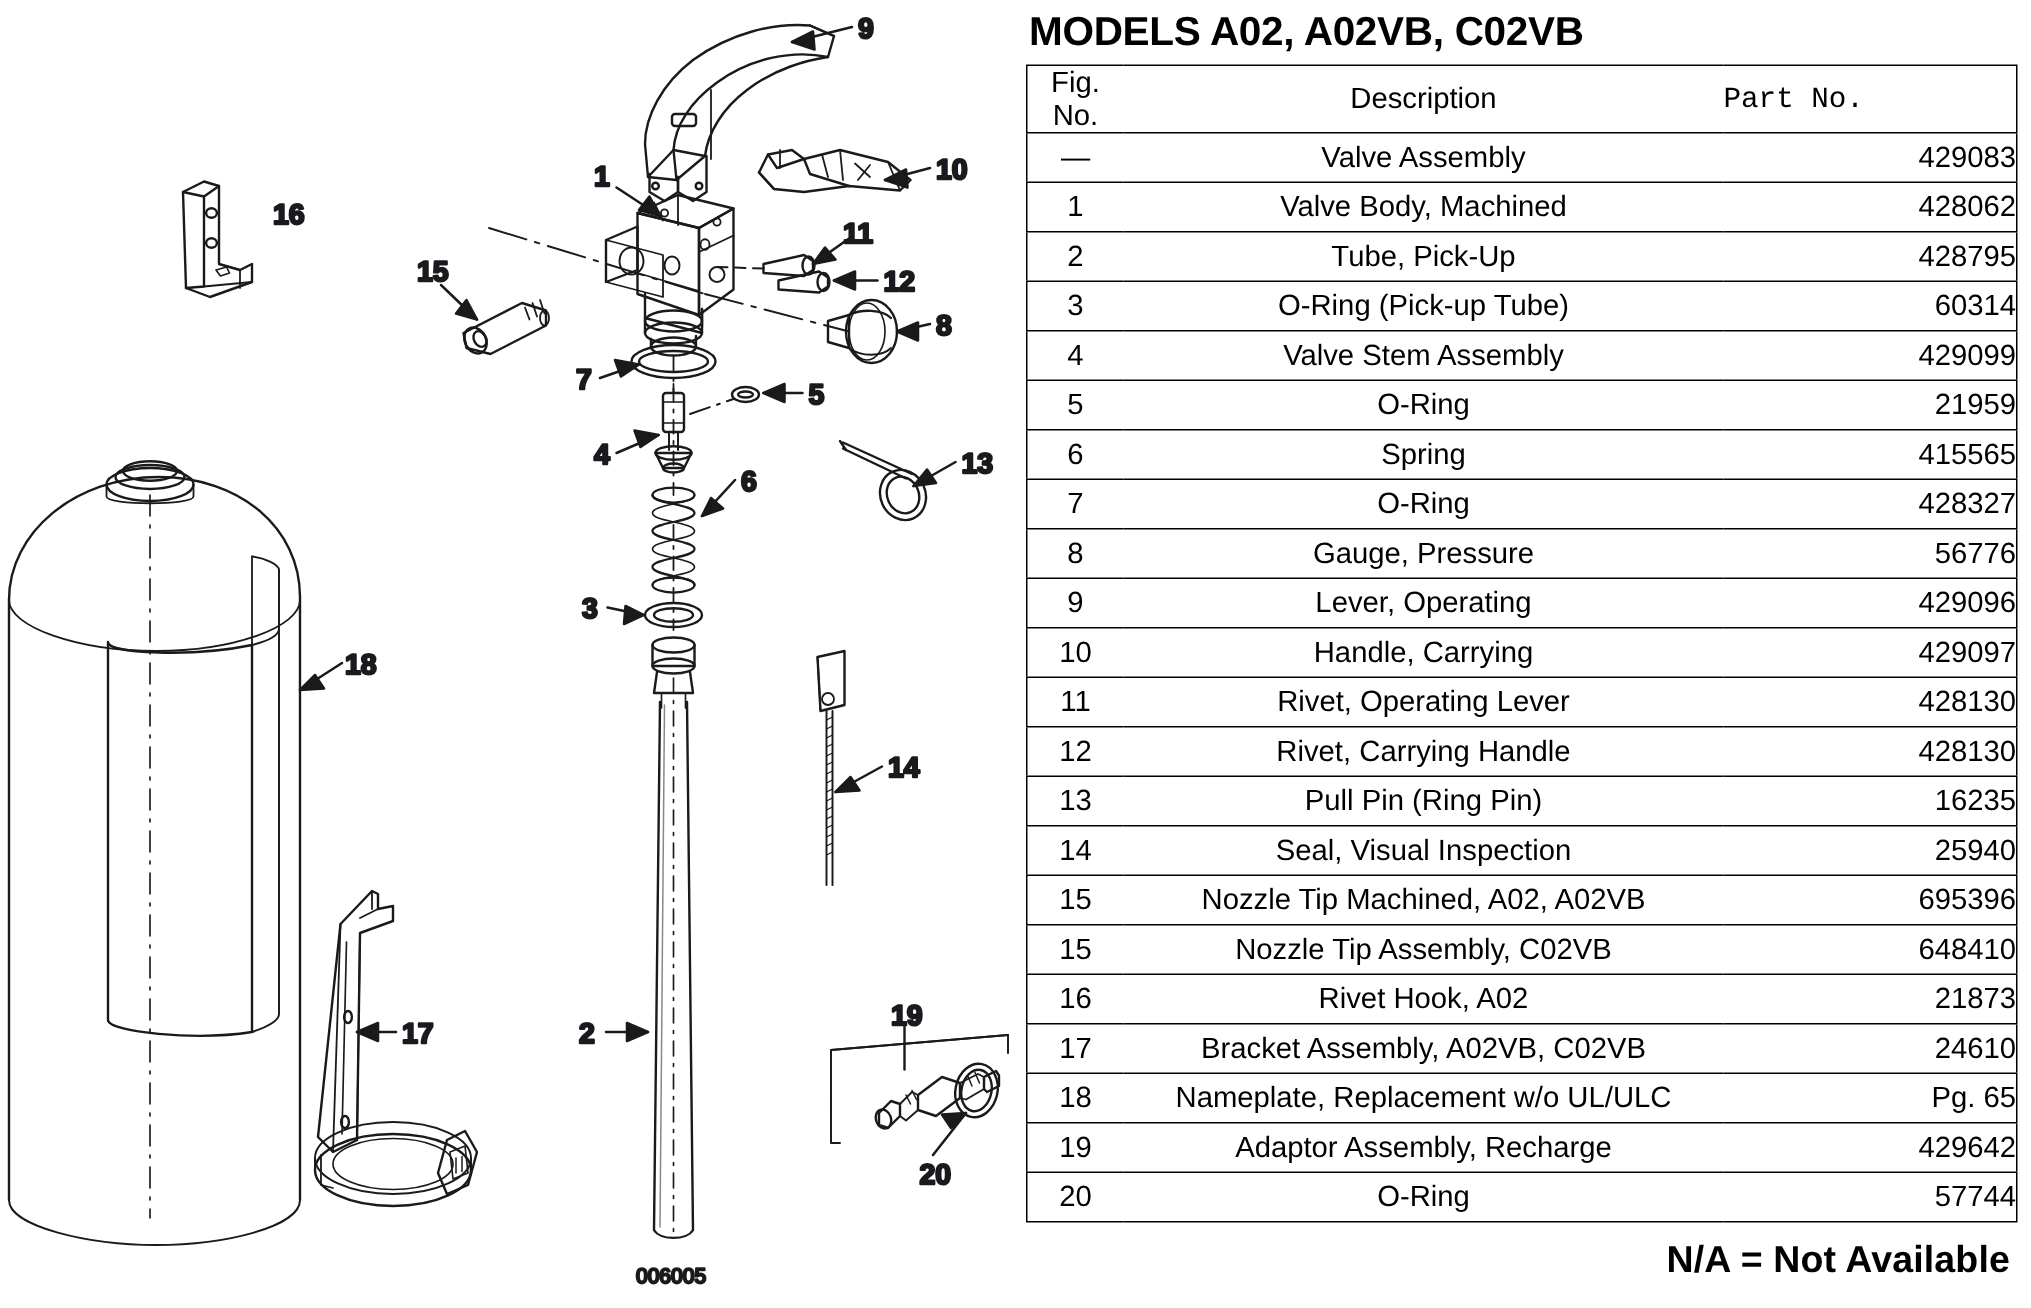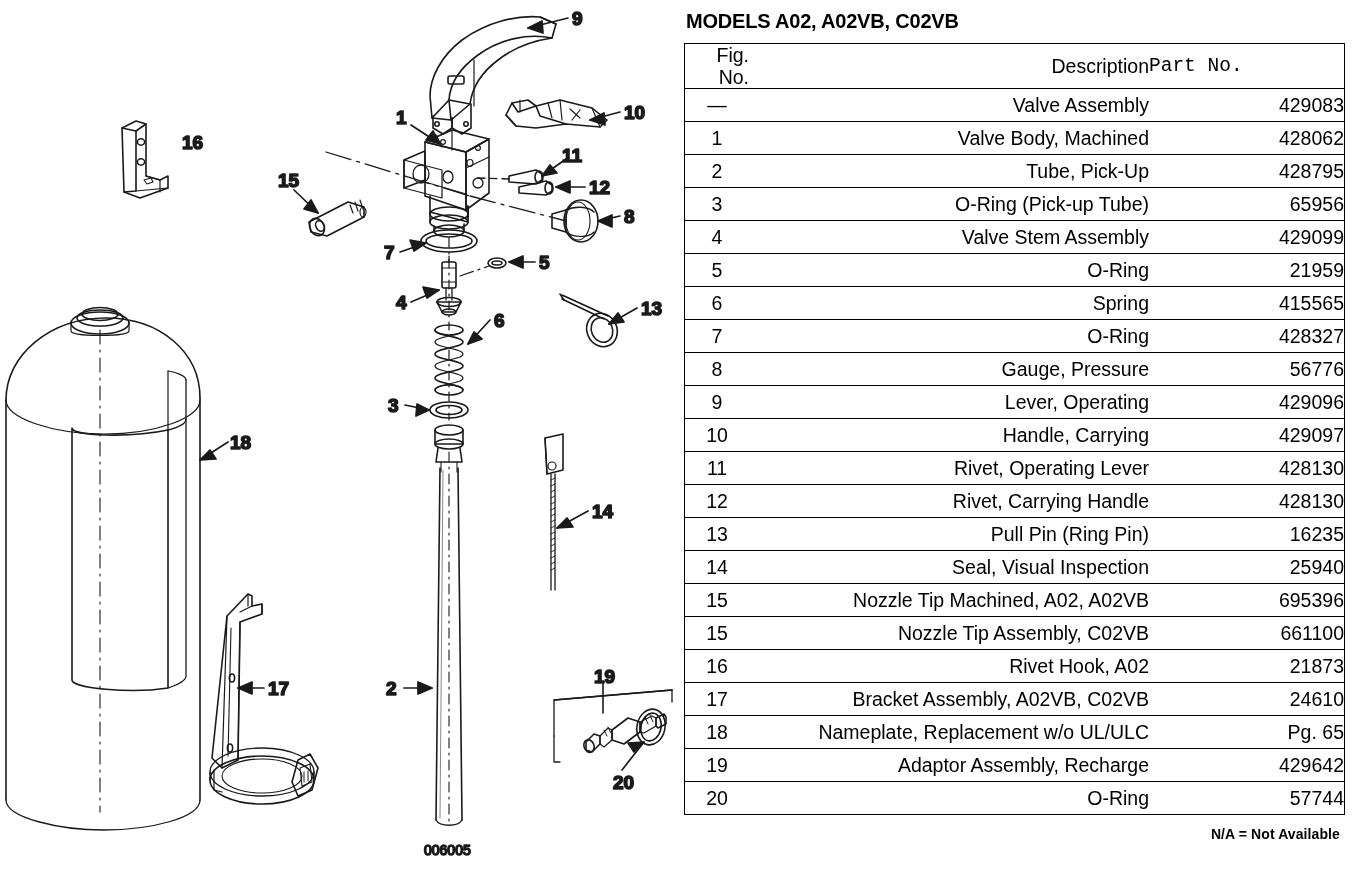--- a/index.html
+++ b/index.html
@@ -12,48 +12,48 @@
 
   
   #drawing{position:absolute;left:0;top:0;width:680px;height:872px;}
   #drawing svg{display:block;}
   .callout{font-family:"Liberation Sans", sans-serif;font-size:19px;font-weight:700;fill:#1a1a2e;}
   .dwgno{font-family:"Liberation Sans", sans-serif;font-size:14px;font-weight:400;fill:#2a2a3a;}
 
   
   #panel{position:absolute;left:684px;top:0;width:662px;height:872px;}
   #title{
-    font-size:20px;font-weight:700;letter-spacing:-.2px;
+    font-size:27px;font-weight:700;letter-spacing:-.2px;
     margin:4px 0 0 2px;line-height:34px;white-space:nowrap;
   }
   table#parts{
     border-collapse:collapse;width:659px;margin-top:5px;
     table-layout:fixed;
   }
   table#parts td,table#parts th{
     border-top:1.3px solid #000;border-bottom:1.3px solid #000;
     padding:0;height:32px;vertical-align:middle;
     font-size:19.5px;font-weight:400;
   }
   table#parts{border-left:1.6px solid #000;border-right:1.6px solid #000;}
   thead th{
     font-weight:700;font-size:20px;border-top:1.6px solid #000;
     height:62px;vertical-align:bottom;padding-bottom:5px;
   }
   th.c-fig,td.c-fig{width:64px;text-align:center;}
-  th.c-desc,td.c-desc{width:400px;text-align:right;}
+  th.c-desc,td.c-desc{width:400px;text-align:center;}
   th.c-part,td.c-part{width:195px;text-align:right;}
-  th.c-fig{text-align:right;padding-left:12px;}
+  th.c-fig{text-align:center;padding-left:12px;}
   th.c-desc{padding-left:10px;}
   th.c-part{text-align:left;padding-left:40px;font-family:Liberation Mono, monospace;}
   td.c-desc{padding-left:10px;margin-top:28px;}
   .fighdr{display:block;line-height:22px;}
   tbody tr:last-child td{border-bottom:1.6px solid #000;}
   #footnote{
-    text-align:right;font-size:14px;font-weight:700;
+    text-align:right;font-size:25px;font-weight:700;
     margin-top:11px;padding-right:6px;letter-spacing:.1px;
   }
 </style>
 </head>
 <body>
 
 <div id="root">
 
   <div id="drawing">
   <svg width="680" height="872" viewBox="0 0 680 872" xmlns="http://www.w3.org/2000/svg" fill="none" stroke="#1a1a1a" stroke-width="1.6" stroke-linejoin="round" stroke-linecap="round">
@@ -407,21 +407,21 @@
             <td class="c-part">428062</td>
           </tr>
           <tr>
             <td class="c-fig">2</td>
             <td class="c-desc">Tube, Pick-Up</td>
             <td class="c-part">428795</td>
           </tr>
           <tr>
             <td class="c-fig">3</td>
             <td class="c-desc">O-Ring (Pick-up Tube)</td>
-            <td class="c-part">65956</td>
+            <td class="c-part">60314</td>
           </tr>
           <tr>
             <td class="c-fig">4</td>
             <td class="c-desc">Valve Stem Assembly</td>
             <td class="c-part">429099</td>
           </tr>
           <tr>
             <td class="c-fig">5</td>
             <td class="c-desc">O-Ring</td>
             <td class="c-part">21959</td>
@@ -472,21 +472,21 @@
             <td class="c-part">25940</td>
           </tr>
           <tr>
             <td class="c-fig">15</td>
             <td class="c-desc">Nozzle Tip Machined, A02, A02VB</td>
             <td class="c-part">695396</td>
           </tr>
           <tr>
             <td class="c-fig">15</td>
             <td class="c-desc">Nozzle Tip Assembly, C02VB</td>
-            <td class="c-part">661100</td>
+            <td class="c-part">648410</td>
           </tr>
           <tr>
             <td class="c-fig">16</td>
             <td class="c-desc">Rivet Hook, A02</td>
             <td class="c-part">21873</td>
           </tr>
           <tr>
             <td class="c-fig">17</td>
             <td class="c-desc">Bracket Assembly, A02VB, C02VB</td>
             <td class="c-part">24610</td>

